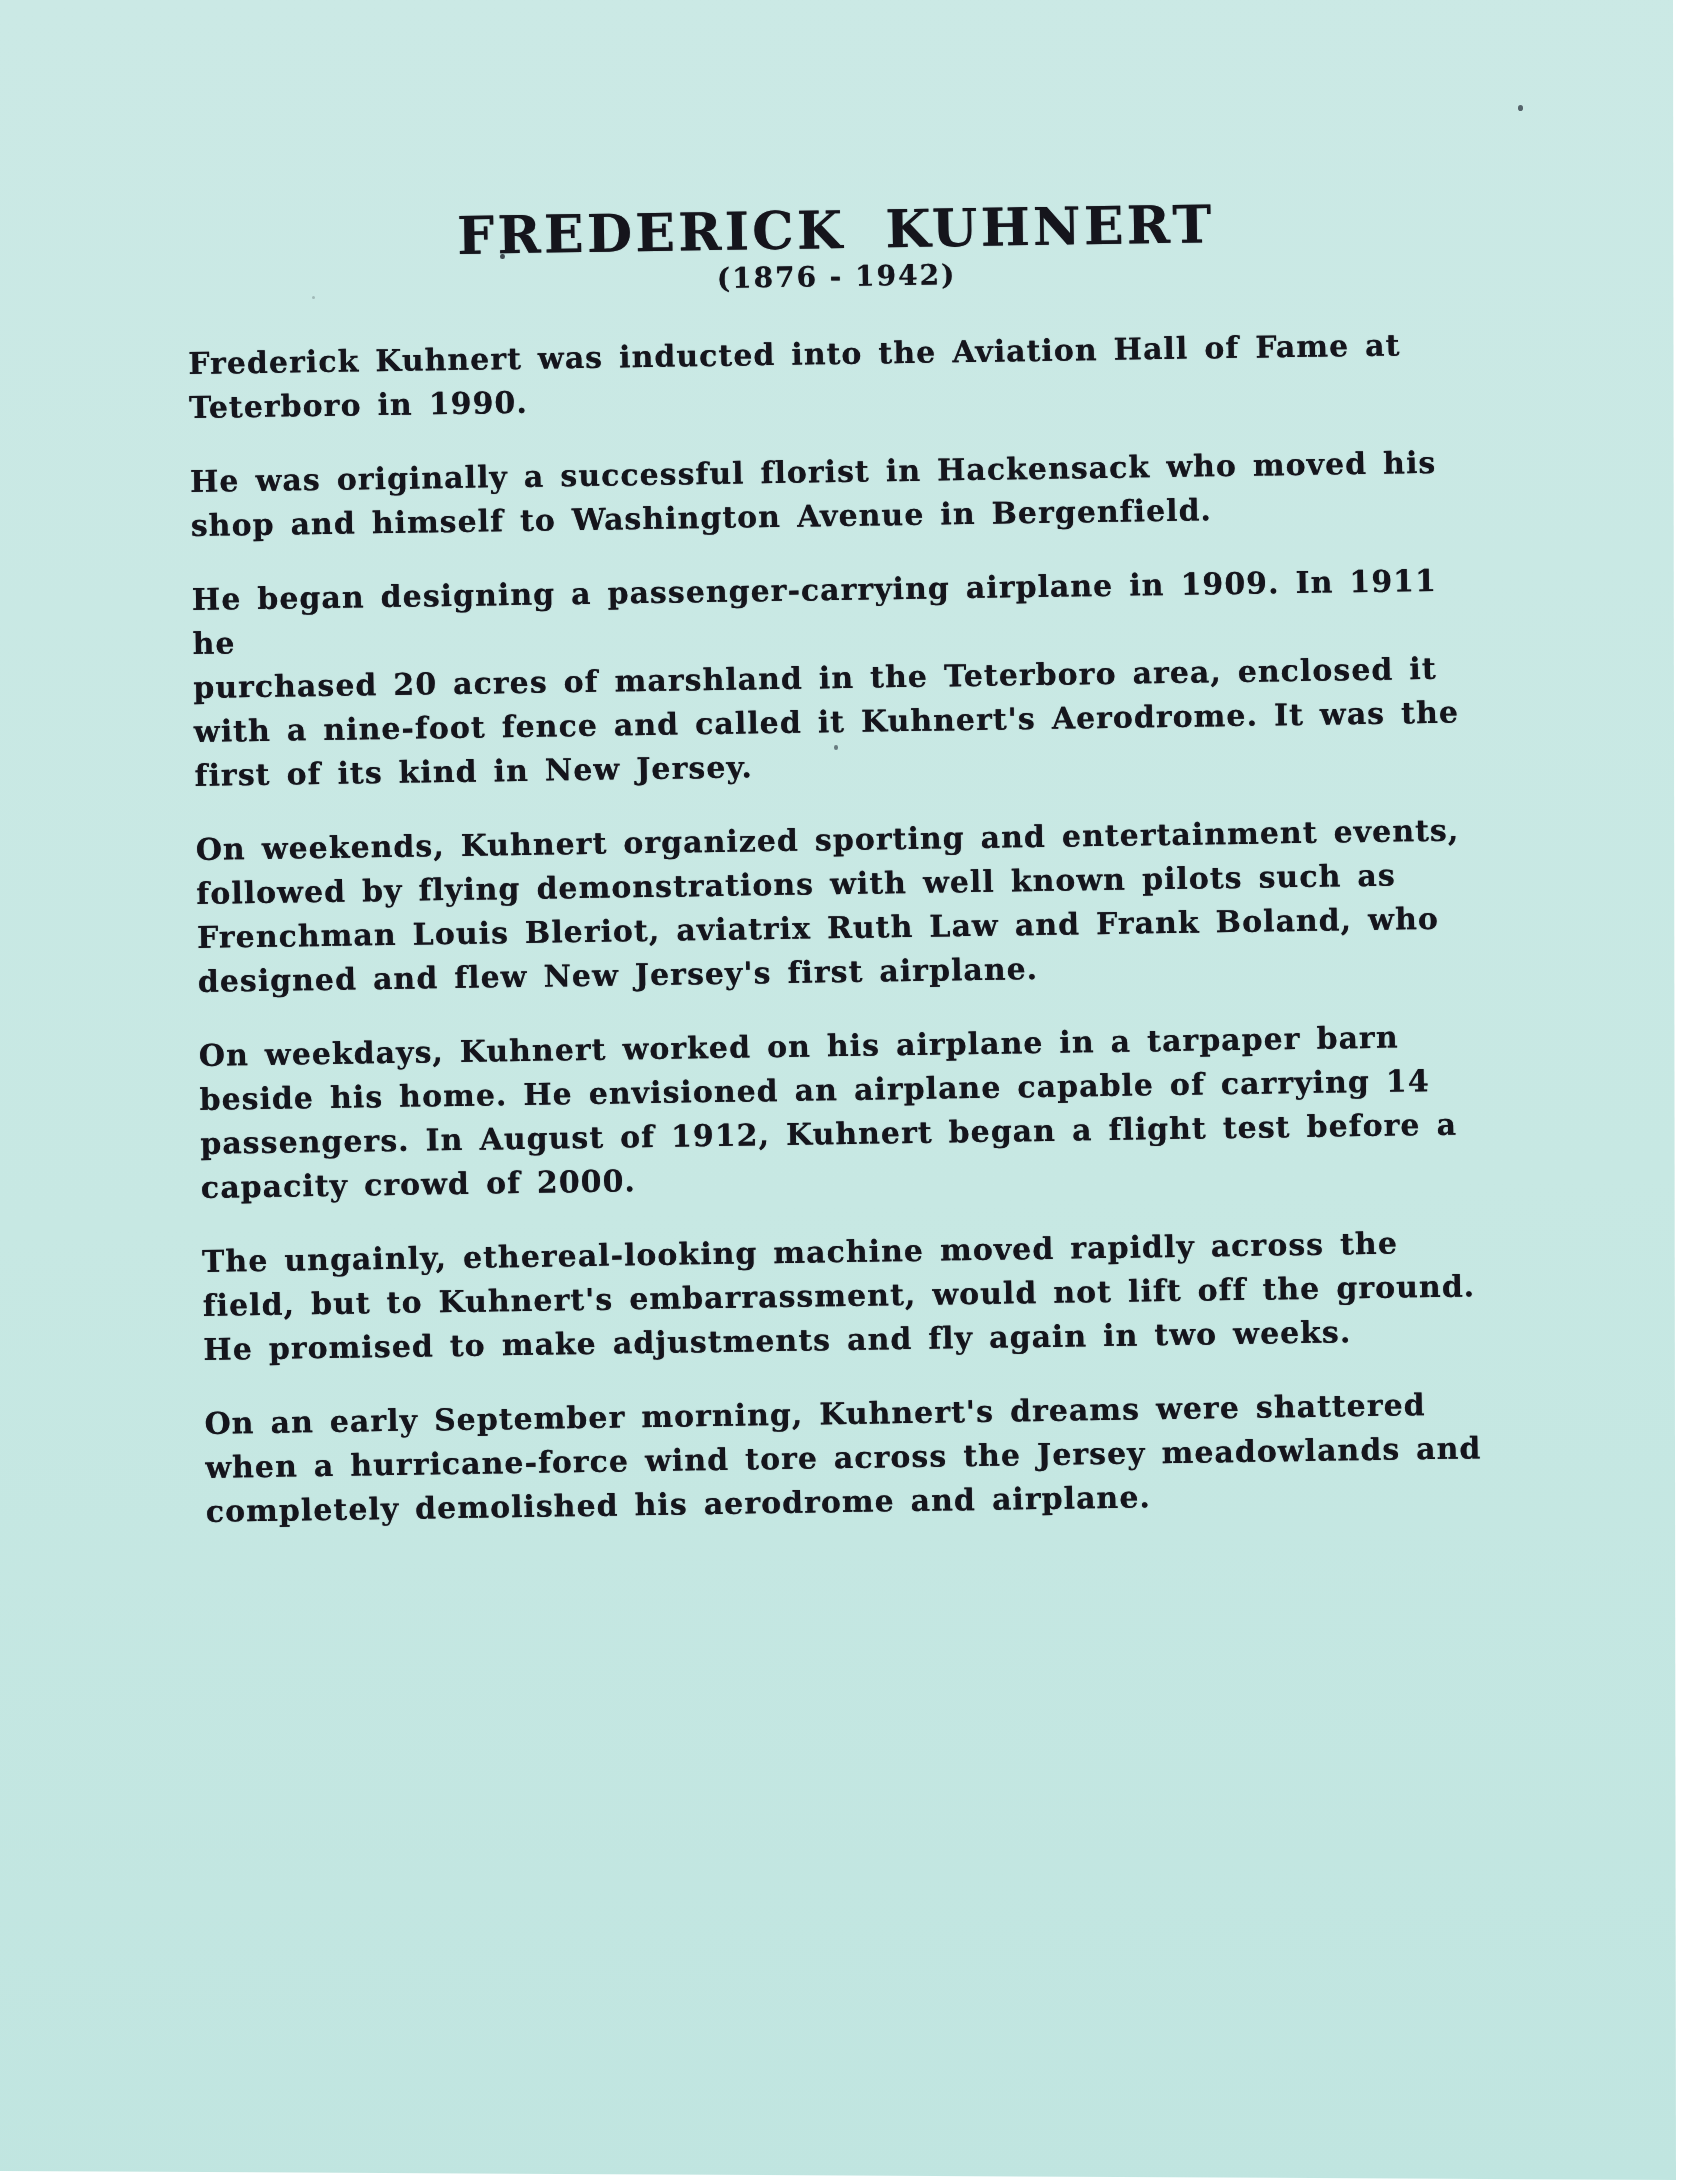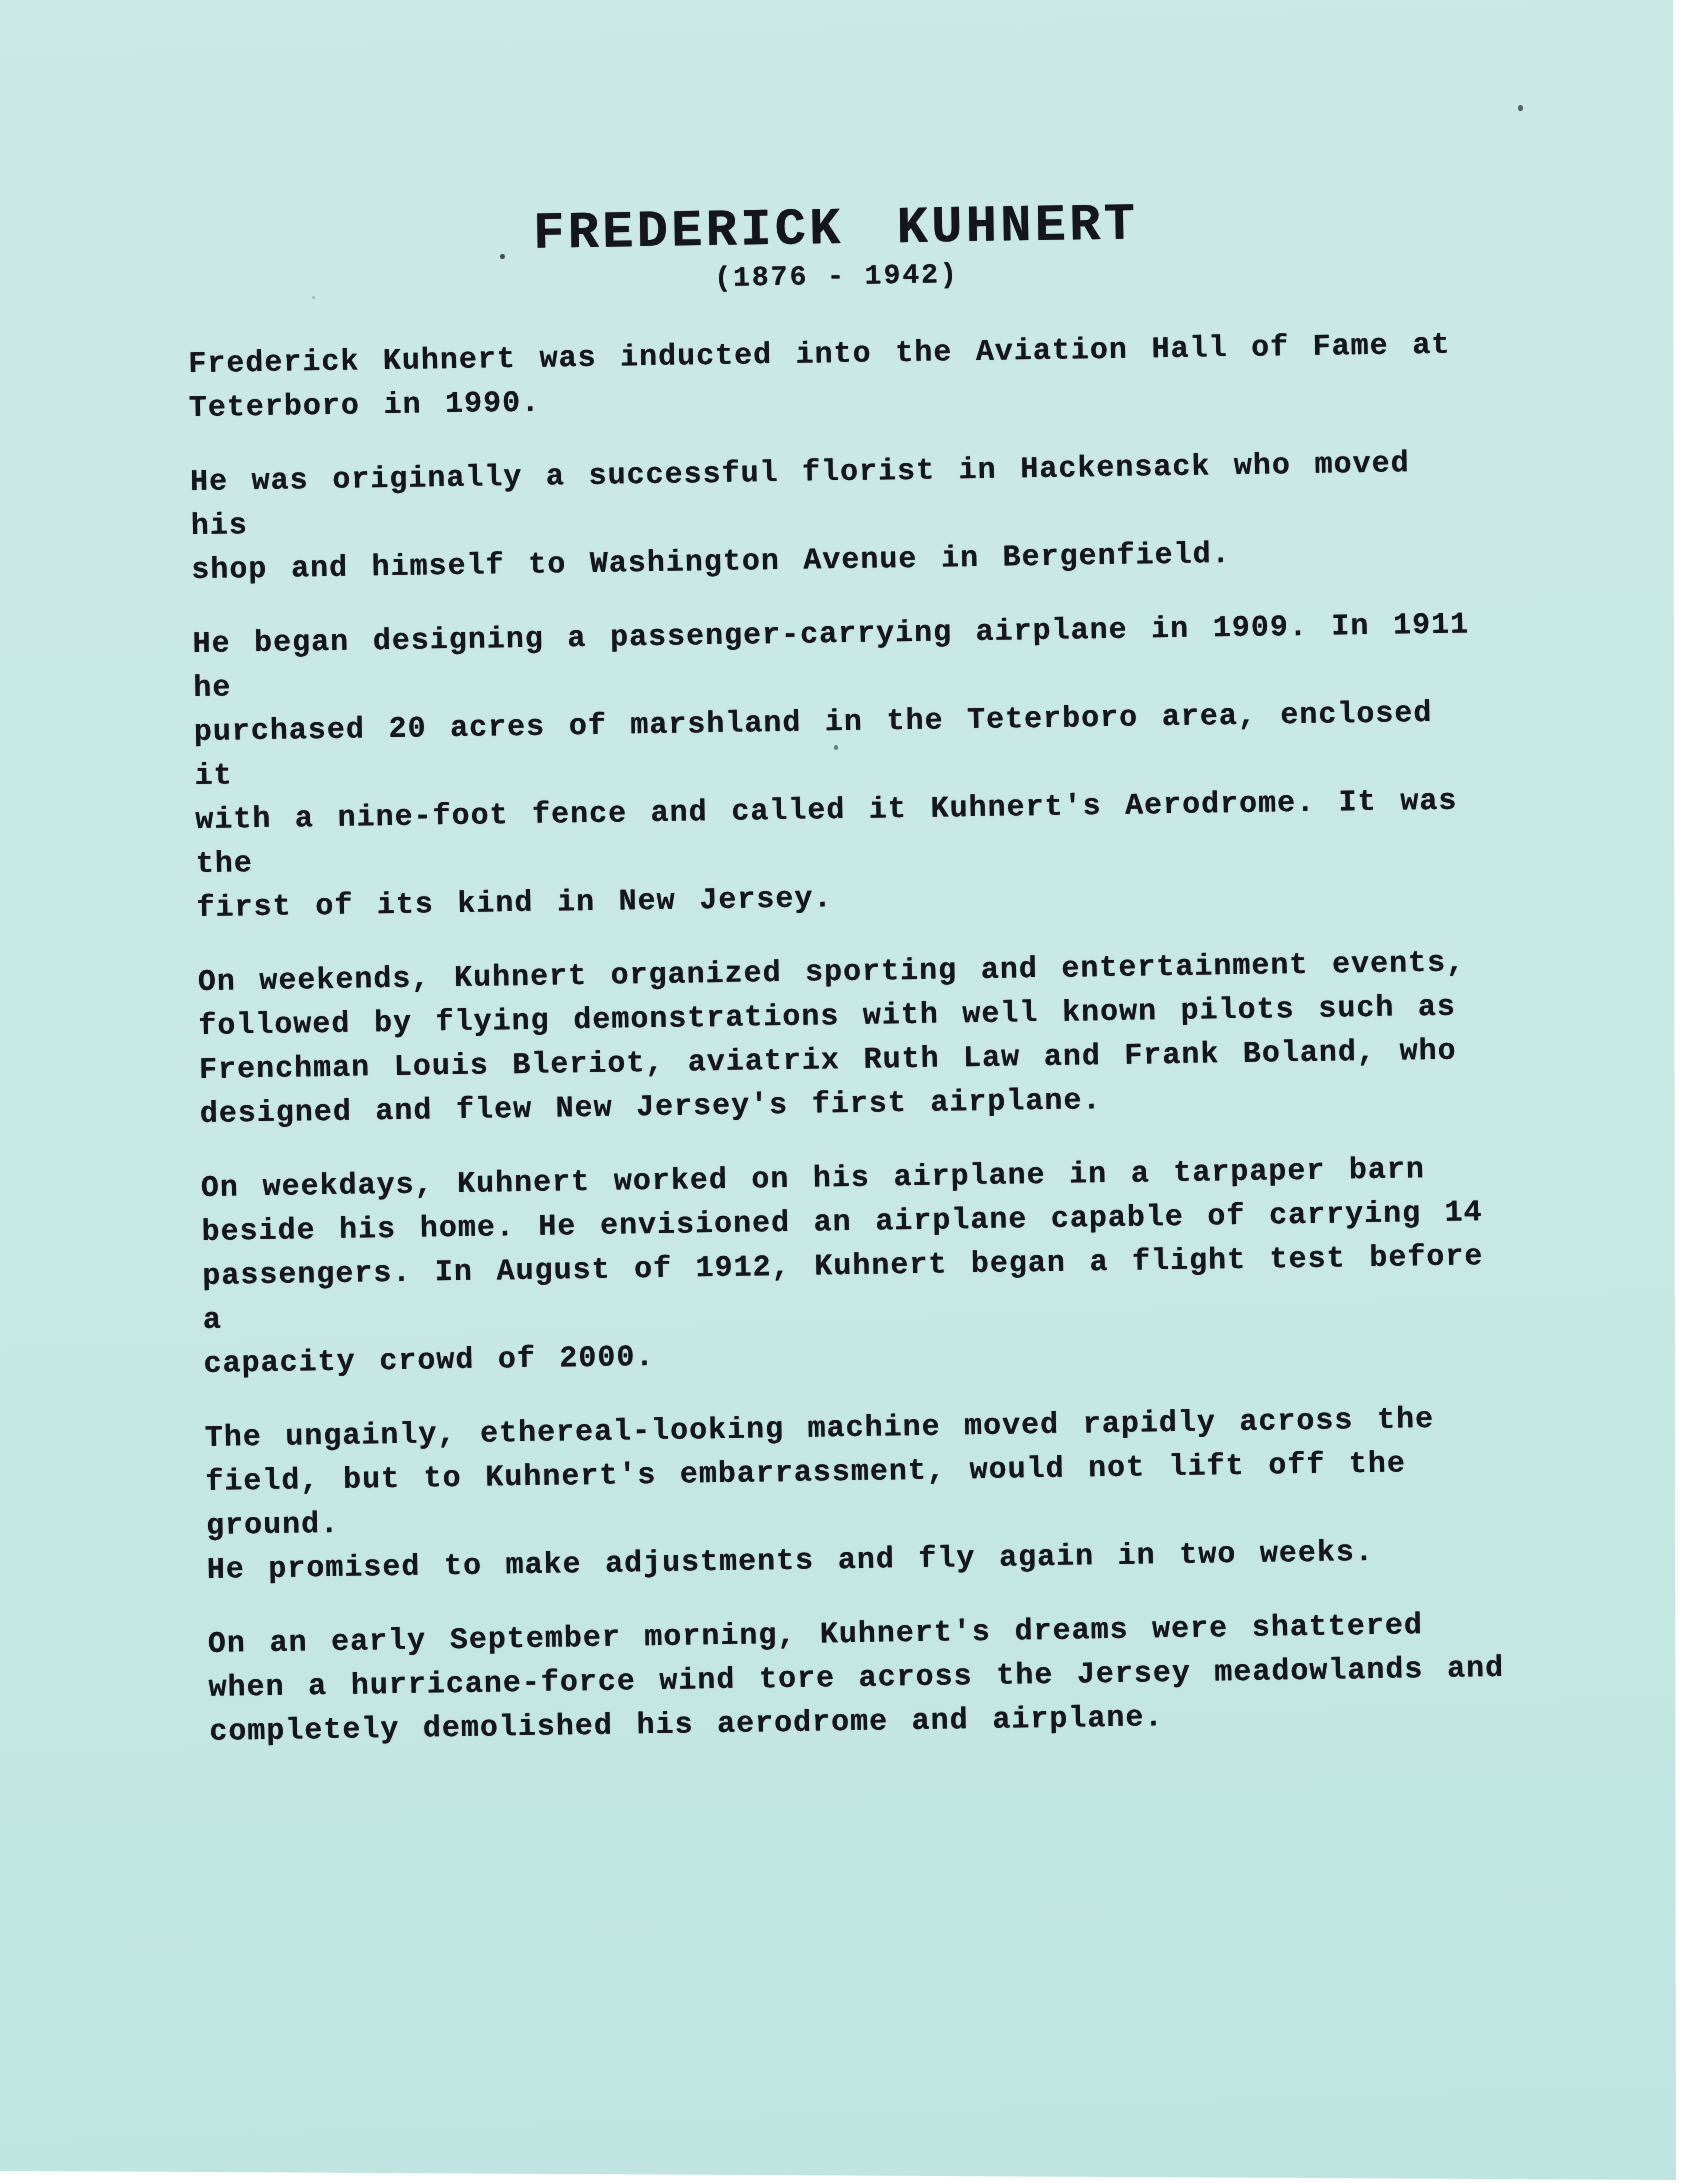--- a/index.html
+++ b/index.html
@@ -14,21 +14,20 @@
 
   
   .page {
     position: absolute;
     left: 0;
     top: 0;
     width: 1687px;
     height: 2183px;
     background: linear-gradient(178deg, var(--paper, #cbe9e5) 0%, #c7e8e3 55%, #c0e5e0 100%);
     clip-path: polygon(0 0, 1673px 0, 1676px 2180px, 0 2171px);
-    font-family: Liberation Mono, monospace;
   }
 
   
   .typed {
     position: absolute;
     left: 198px;
     top: 196px;
     width: 1299px;
     transform: rotate(-0.88deg);
     transform-origin: 648px 794px;

